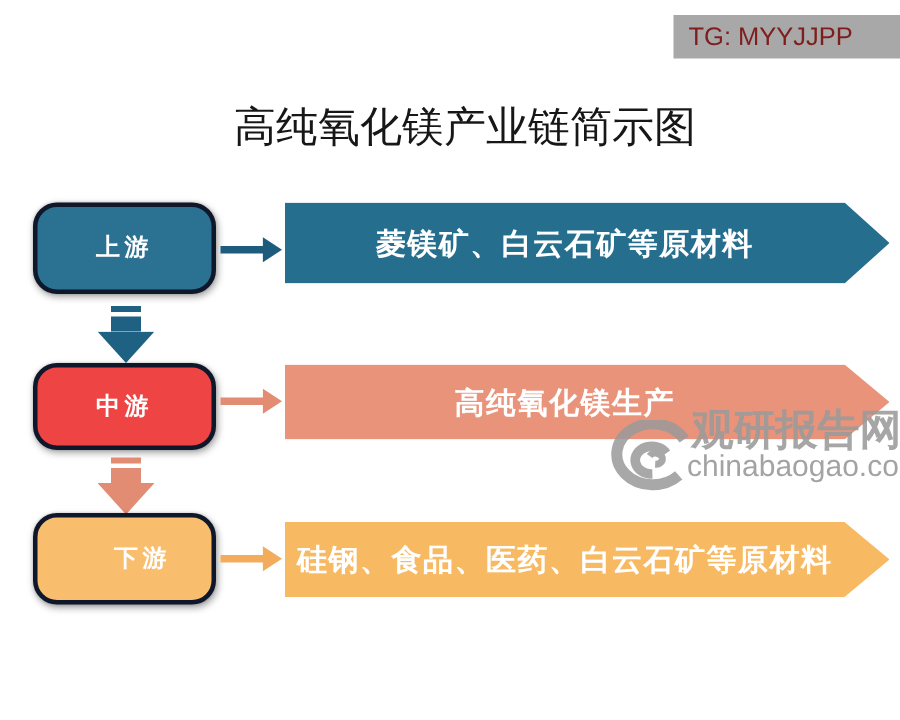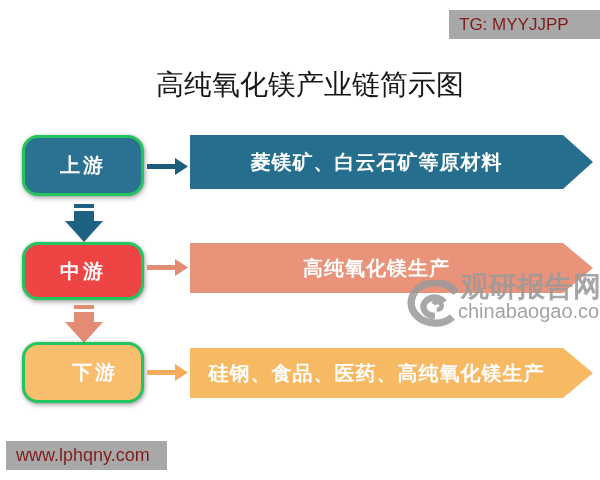--- a/index.html
+++ b/index.html
@@ -14,25 +14,25 @@
   }
   #tg-badge{left:449px;top:10px;width:151px;height:29px;}
   #site-badge{left:6px;top:441px;width:161px;height:29px;font-size:18px;}
   #title{
     position:absolute;left:10px;top:66px;width:600px;text-align:center;
     font-family:"DejaVu Serif","Liberation Serif",serif;
     font-size:28px;color:#171717;font-weight:400;letter-spacing:0px;
   }
   .stage-box{
     position:absolute;left:22px;width:122px;
-    border:3px solid #22c55e;border-radius:16px;box-sizing:border-box;
+    border:3px solid #0f172a;border-radius:16px;box-sizing:border-box;
     box-shadow:1px 2px 5px rgba(0,0,0,0.35),0 0 2px rgba(0,0,0,0.18);
     display:flex;align-items:center;justify-content:center;
     color:#ffffff;font-family:"DejaVu Serif","Liberation Serif",serif;
-    font-size:20px;font-weight:bold;letter-spacing:3px;
+    font-size:16px;font-weight:bold;letter-spacing:3px;
   }
   #box-up{top:135px;height:61px;}
   #box-mid{top:242px;height:58px;}
   #box-down{top:342px;height:61px;padding-left:24px;}
   .banner{
     position:absolute;left:190px;width:403px;
     clip-path:polygon(0 0,calc(100% - 30px) 0,100% 50%,calc(100% - 30px) 100%,0 100%);
     display:flex;align-items:center;justify-content:center;
     padding-right:30px;box-sizing:border-box;
     color:#ffffff;font-family:"DejaVu Serif","Liberation Serif",serif;
@@ -100,27 +100,26 @@
     <div class="bar" style="background-color: rgb(226, 140, 115);"></div>
     <div class="shaft" style="background-color: rgb(226, 140, 115);"></div>
     <div class="head" style="background-color: rgb(226, 140, 115);"></div>
   </div>
 
   <div id="box-down" class="stage-box" style="background-color: rgb(249, 189, 110);">下游</div>
   <div id="h-arrow-down" class="h-arrow">
     <div class="shaft" style="background-color: rgb(243, 172, 92);"></div>
     <div class="head" style="background-color: rgb(243, 172, 92);"></div>
   </div>
-  <div id="banner-down" class="banner" style="background-color: rgb(248, 185, 99);">硅钢、食品、医药、高纯氧化镁生产</div>
+  <div id="banner-down" class="banner" style="background-color: rgb(248, 185, 99);">硅钢、食品、医药、白云石矿等原材料</div>
 
   <div id="watermark">
     <svg id="wm-logo" viewBox="0 0 60 52" fill="none">
       <path d="M54 14 A 26 22 0 1 0 50 40" stroke="#9A9A9A" stroke-width="8"></path>
       <path d="M41 24 a 12 10 0 1 0 -10 15" stroke="#9A9A9A" stroke-width="7"></path>
       <path d="M29 26 a 5 4 0 1 1 4 6" stroke="#9A9A9A" stroke-width="5"></path>
     </svg>
     <div id="wm-name" style="color: rgb(154, 154, 154);">观研报告网</div>
     <div id="wm-domain" style="color: rgb(154, 154, 154);">chinabaogao.com</div>
   </div>
 
-  <div id="site-badge" class="badge">www.lphqny.com</div>
 
 </div>
 
 </body></html>

